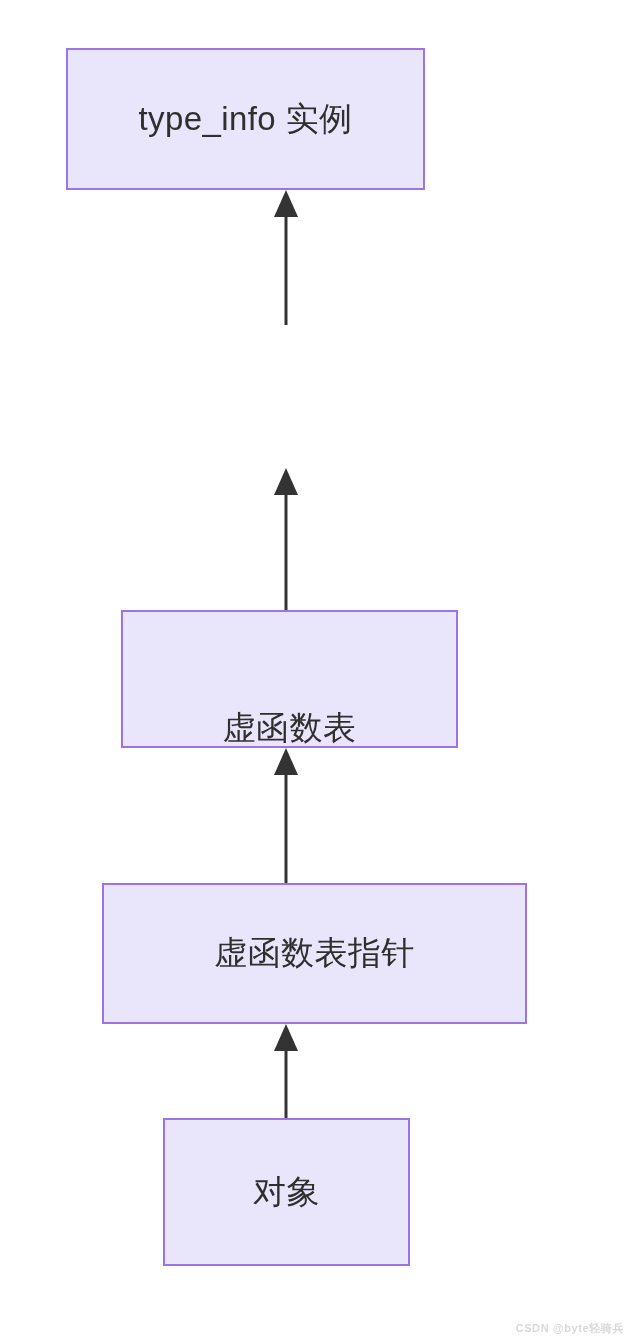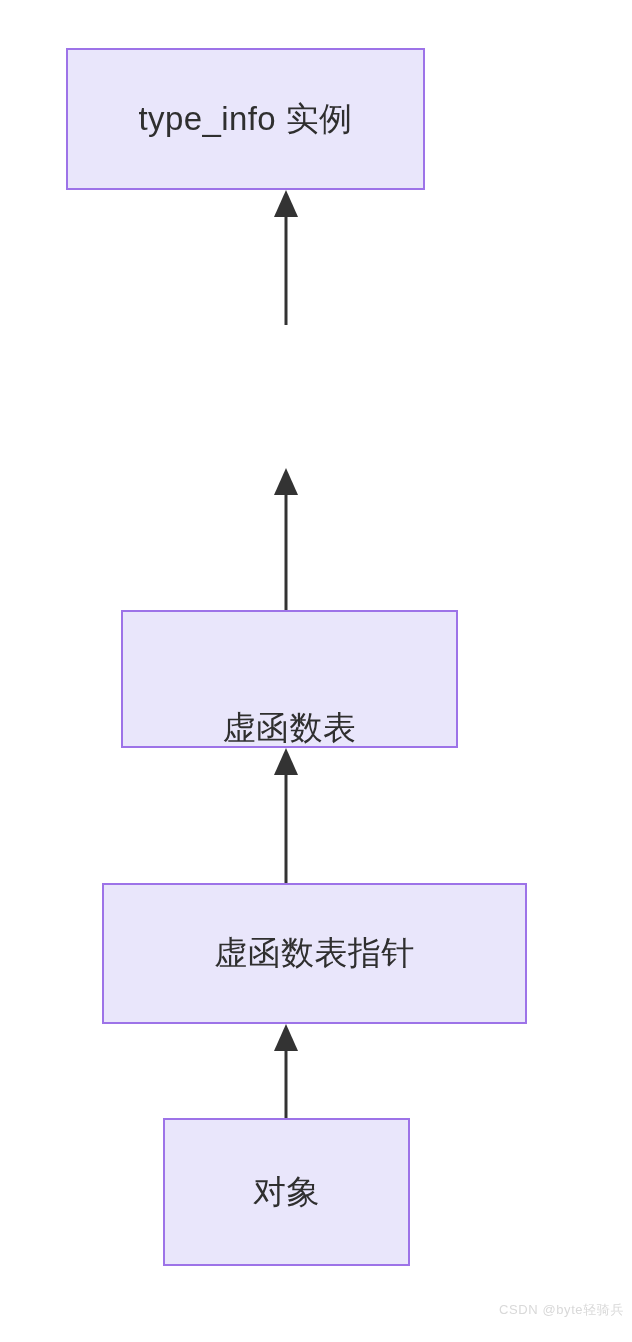--- a/index.html
+++ b/index.html
@@ -44,26 +44,27 @@
     position: absolute;
     z-index: 1;
   }
   .edge svg {
     display: block;
     overflow: visible;
   }
   .watermark {
     position: absolute;
     right: 8px;
-    bottom: 23px;
-    font-size: 13px;
+    bottom: 6px;
+    font-size: 11px;
     color: #d9d9d9;
     letter-spacing: 0.6px;
     white-space: nowrap;
     z-index: 3;
+    font-weight: bold;
   }
 </style>
 </head>
 <body>
 
 <div id="diagram-canvas">
 
   <div class="edge" style="left:273px; top:1024px; width:26px; height:134px;">
     <svg width="26" height="134" viewBox="0 0 26 134" aria-hidden="true">
       <line x1="13" y1="134" x2="13" y2="26" stroke="#333333" stroke-width="3"></line>

